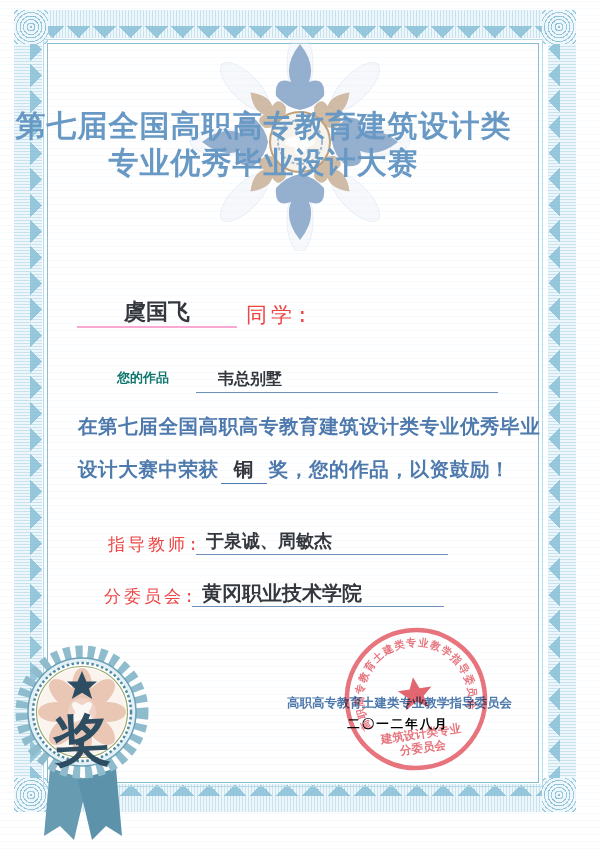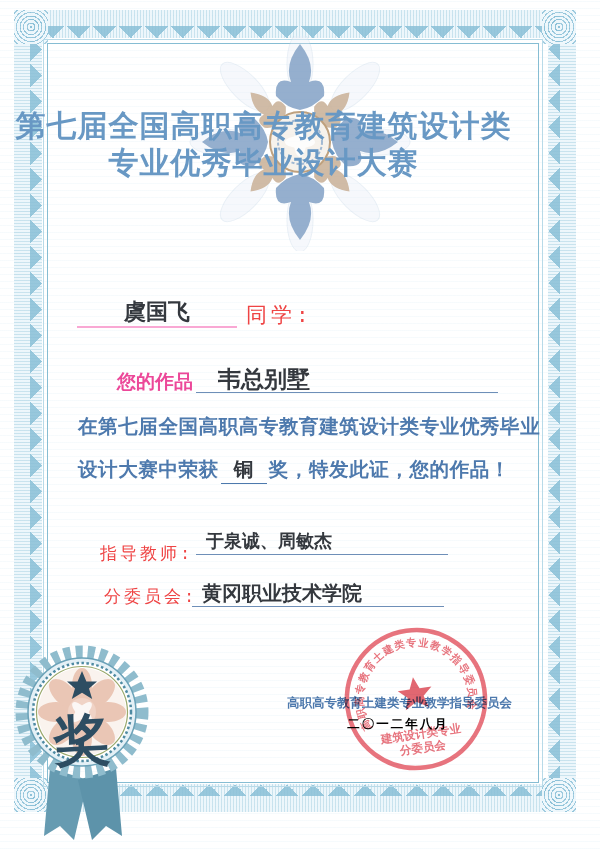--- a/index.html
+++ b/index.html
@@ -42,30 +42,30 @@
   .title{left:0;width:527px;text-align:center;z-index:4;
     font-weight:bold;font-size:30px;letter-spacing:1px;color:#6898c4;}
   .t1{top:106px;} .t2{top:143px;}
   .fill-value{color:#34383e;font-weight:bold;}
   .blue-serif{font-family:Liberation Mono, monospace;color:#ef4444;}
   .underline1{border-bottom:2px solid #f9a8d4;}
   .underline2{border-bottom:1.5px solid #6e8fb8;}
   .name-line{left:77px;top:298px;width:160px;height:28px;text-align:center;
     font-size:22px;line-height:28px;z-index:4;}
   .salutation{left:246px;top:301px;font-size:21px;letter-spacing:4px;z-index:4;}
-  .work-label{left:117px;top:369px;font-size:19px;font-weight:bold;color:#ec4899;z-index:4;}
-  .work-line{left:196px;top:365px;width:302px;height:28px;font-size:23px;line-height:28px;
+  .work-label{left:117px;top:369px;font-size:13px;font-weight:bold;color:#0f766e;z-index:4;}
+  .work-line{left:196px;top:365px;width:302px;height:28px;font-size:16px;line-height:28px;
     padding-left:22px;box-sizing:border-box;z-index:4;}
   .body-line{left:78px;width:460px;font-size:19.5px;font-weight:bold;color:#4d79ad;
     letter-spacing:0.6px;z-index:4;white-space:nowrap;}
   .bl1{top:413px;} .bl2{top:456px;}
   .award-slot{display:inline-block;padding:0 13px;margin:0 2px;color:#34383e;
     border-bottom:1.5px solid #4d79ad;}
   .field-label{font-size:17px;letter-spacing:3px;z-index:4;}
-  .adv-label{left:100px;top:533px;margin-top:9px;} .inst-label{left:104px;top:585px;}
+  .adv-label{left:108px;top:533px;} .inst-label{left:104px;top:585px;}
   .adv-line{left:196px;top:527px;width:252px;height:28px;font-size:18px;line-height:28px;
     padding-left:10px;box-sizing:border-box;z-index:4;}
   .inst-line{left:192px;top:579px;width:252px;height:28px;font-size:20px;line-height:28px;
     padding-left:10px;box-sizing:border-box;z-index:4;}
   .issuer-line{left:287px;top:695px;width:222px;text-align:center;
     font-size:12.5px;font-weight:bold;color:#4d79ad;z-index:3;white-space:nowrap;}
   .date-line{left:287px;top:716px;width:222px;text-align:center;
     font-size:12.5px;font-weight:bold;letter-spacing:2px;color:#000000;z-index:3;}
   .ornament-svg{left:165px;top:36px;z-index:3;}
   .medal-svg{left:12px;top:640px;z-index:5;}
@@ -126,21 +126,21 @@
 <div class="abs title t1">第七届全国高职高专教育建筑设计类</div>
 <div class="abs title t2">专业优秀毕业设计大赛</div>
 
 <div class="abs name-line underline1 fill-value">虞国飞</div>
 <div class="abs salutation blue-serif">同学:</div>
 
 <div class="abs work-label">您的作品</div>
 <div class="abs work-line underline2 fill-value">韦总别墅</div>
 
 <div class="abs body-line bl1">在第七届全国高职高专教育建筑设计类专业优秀毕业</div>
-<div class="abs body-line bl2"><span>设计大赛中荣获</span><span class="award-slot">铜</span><span>奖，特发此证，您的作品！</span></div>
+<div class="abs body-line bl2"><span>设计大赛中荣获</span><span class="award-slot">铜</span><span>奖，您的作品，以资鼓励！</span></div>
 
 <div class="abs field-label blue-serif adv-label">指导教师:</div>
 <div class="abs adv-line underline2 fill-value">于泉诚、周敏杰</div>
 <div class="abs field-label blue-serif inst-label">分委员会:</div>
 <div class="abs inst-line underline2 fill-value">黄冈职业技术学院</div>
 
 <div class="abs issuer-line">高职高专教育土建类专业教学指导委员会</div>
 <div class="abs date-line">二〇一二年八月</div>
 
 <svg class="abs seal-svg" width="170" height="170" viewBox="0 0 170 170">

